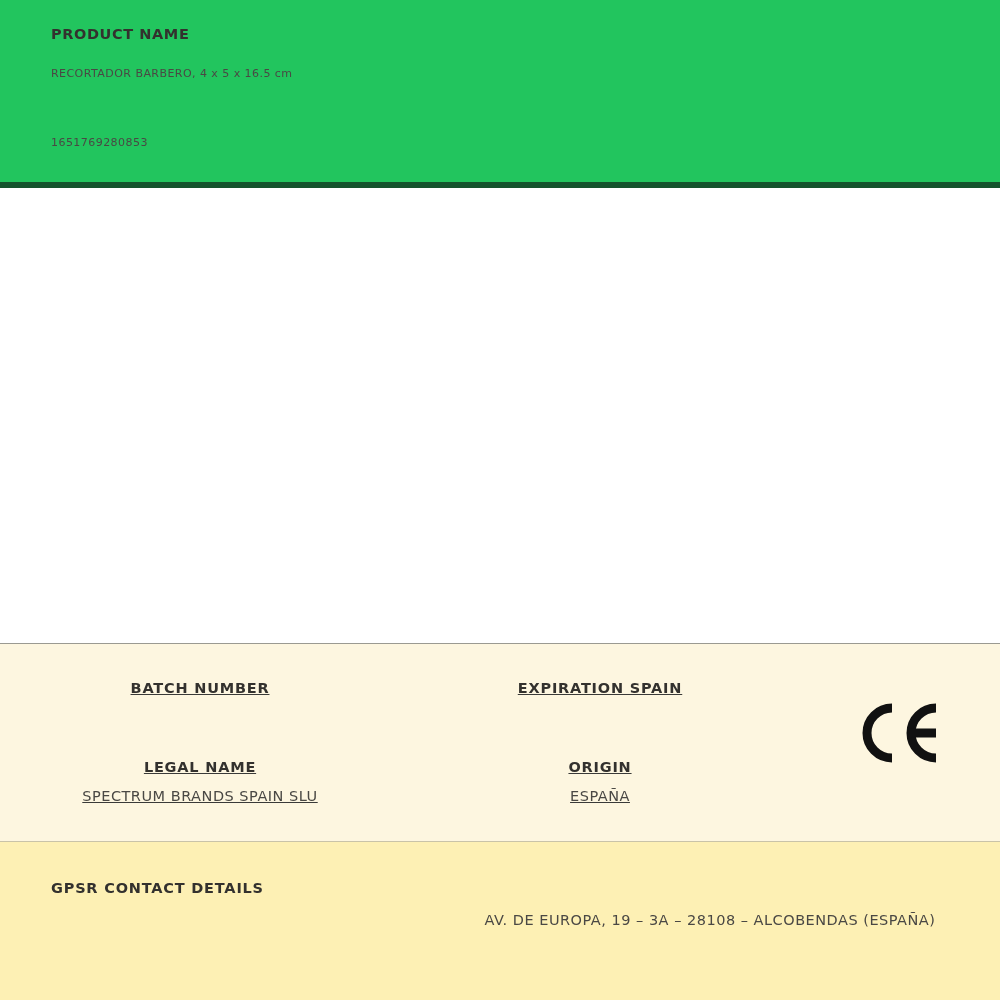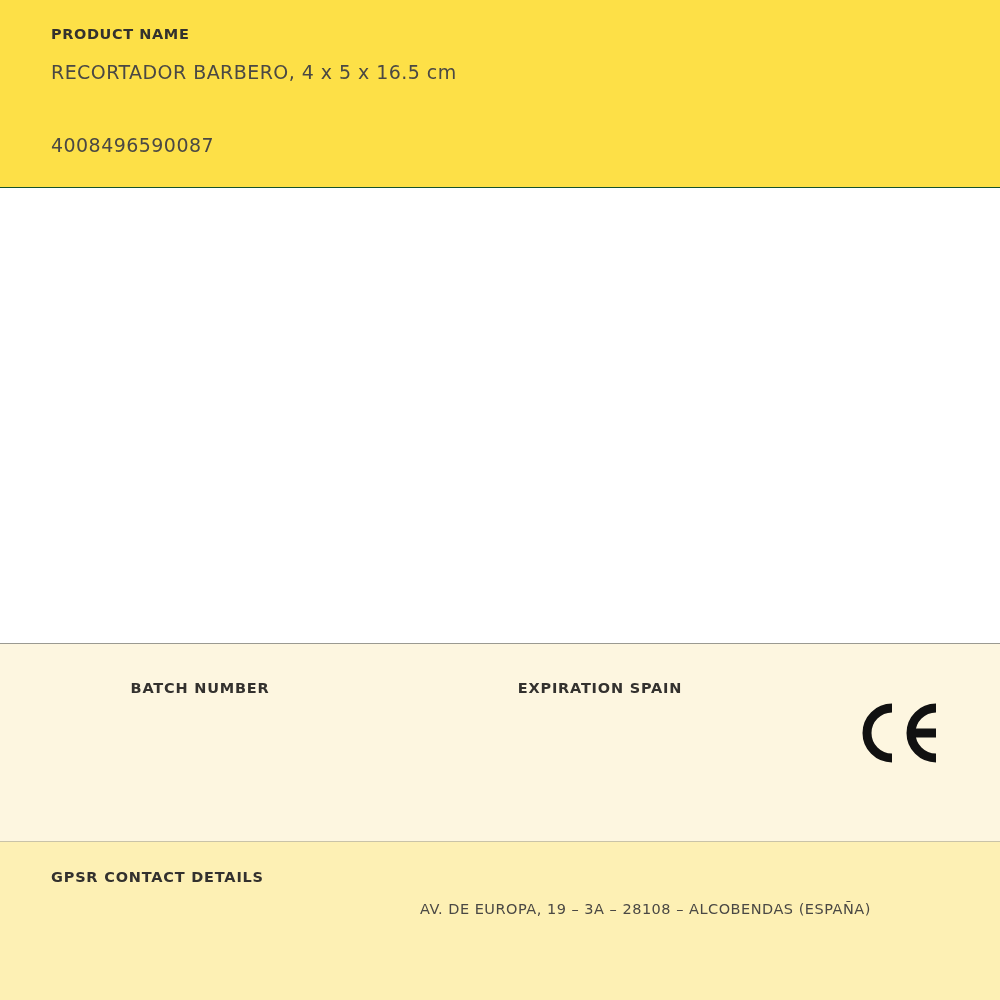--- a/index.html
+++ b/index.html
@@ -18,43 +18,43 @@
     position: relative;
     width: 1000px;
     height: 1000px;
     box-sizing: border-box;
     display: flex;
     flex-direction: column;
   }
 
   
   .header-block {
-    background: #fde047;
+    background: #22c55e;
     padding: 24px 0 0 0;
     height: 188px;
     box-sizing: border-box;
-    border-bottom: 1px solid #14532d;
+    border-bottom: 6px solid #14532d;
     position: relative;
   }
   .field {
     padding-left: 51px;
   }
   .field-label {
     font-size: 14.5px;
     font-weight: bold;
     letter-spacing: 0.6px;
     color: #33312e;
     line-height: 1.5;
   }
   .field-value {
-    font-size: 19px;
+    font-size: 11px;
     letter-spacing: 0.45px;
     color: #4a4844;
     line-height: 1.5;
-    margin-top: 12px;
+    margin-top: 20px;
   }
   .field-gap {
     height: 33px;
   }
 
   
   .image-area {
     background: #ffffff;
     flex: 1 1 auto;
     position: relative;
@@ -65,20 +65,21 @@
   .info-block {
     background: #fdf6e0;
     height: 198px;
     box-sizing: border-box;
     position: relative;
     border-bottom: 1px solid #c9c3a8;
   }
   .info-row {
     display: flex;
     width: 100%;
+    text-decoration: underline;
   }
   .info-cell {
     width: 400px;
     text-align: center;
     box-sizing: border-box;
   }
   .cell-label {
     font-size: 14.5px;
     font-weight: bold;
     letter-spacing: 0.8px;
@@ -106,67 +107,77 @@
     width: 84px;
     height: 62px;
   }
 
   
   .footer-block {
     background: #fdf0b4;
     height: 158px;
     box-sizing: border-box;
     position: relative;
-    padding-top: 25px;
+    padding-top: 36px;
   }
   .gpsr-label {
     font-size: 14.5px;
     font-weight: bold;
     letter-spacing: 0.8px;
     color: #33312e;
     padding-left: 51px;
     line-height: 1.5;
   }
   .gpsr-address {
     font-size: 14.5px;
     letter-spacing: 0.5px;
     color: #4a4844;
-    text-align: left;
+    text-align: center;
     margin-top: 10px;
     padding-left: 420px;
     line-height: 1.5;
   }
 </style>
 </head>
 <body>
 
 <div class="page">
 
   <div class="header-block">
     <div class="field">
       <div class="field-label">PRODUCT NAME</div>
       <div class="field-value">RECORTADOR BARBERO, 4 x 5 x 16.5 cm</div>
     </div>
     <div class="field-gap"></div>
     <div class="field">
-      <div class="field-value">4008496590087</div>
+      <div class="field-value">1651769280853</div>
     </div>
   </div>
 
   <div class="image-area"></div>
 
   <div class="info-block">
     <div class="info-row row1">
       <div class="info-cell">
         <div class="cell-label">BATCH NUMBER</div>
         <div class="cell-value"></div>
       </div>
       <div class="info-cell">
         <div class="cell-label">EXPIRATION SPAIN</div>
         <div class="cell-value"></div>
+      </div>
+    </div>
+    <div class="info-row row2">
+      <div class="info-cell">
+        <div class="cell-label">LEGAL NAME</div>
+        <div class="cell-value">SPECTRUM BRANDS SPAIN SLU</div>
+      </div>
+      <div class="info-cell">
+        <div class="cell-label">ORIGIN</div>
+        <div class="cell-value">ESPAÑA</div>
       </div>
     </div>
   </div>
 
   <div class="ce-mark">
     <svg viewBox="0 0 84 62" width="84" height="62" xmlns="http://www.w3.org/2000/svg">
       <path d="M36 6 A25 25 0 1 0 36 56" fill="none" stroke="#111111" stroke-width="9"></path>
       <path d="M80 6 A25 25 0 1 0 80 56" fill="none" stroke="#111111" stroke-width="9"></path>
       <rect x="55" y="26.5" width="25" height="9" fill="#111111"></rect>
     </svg>

